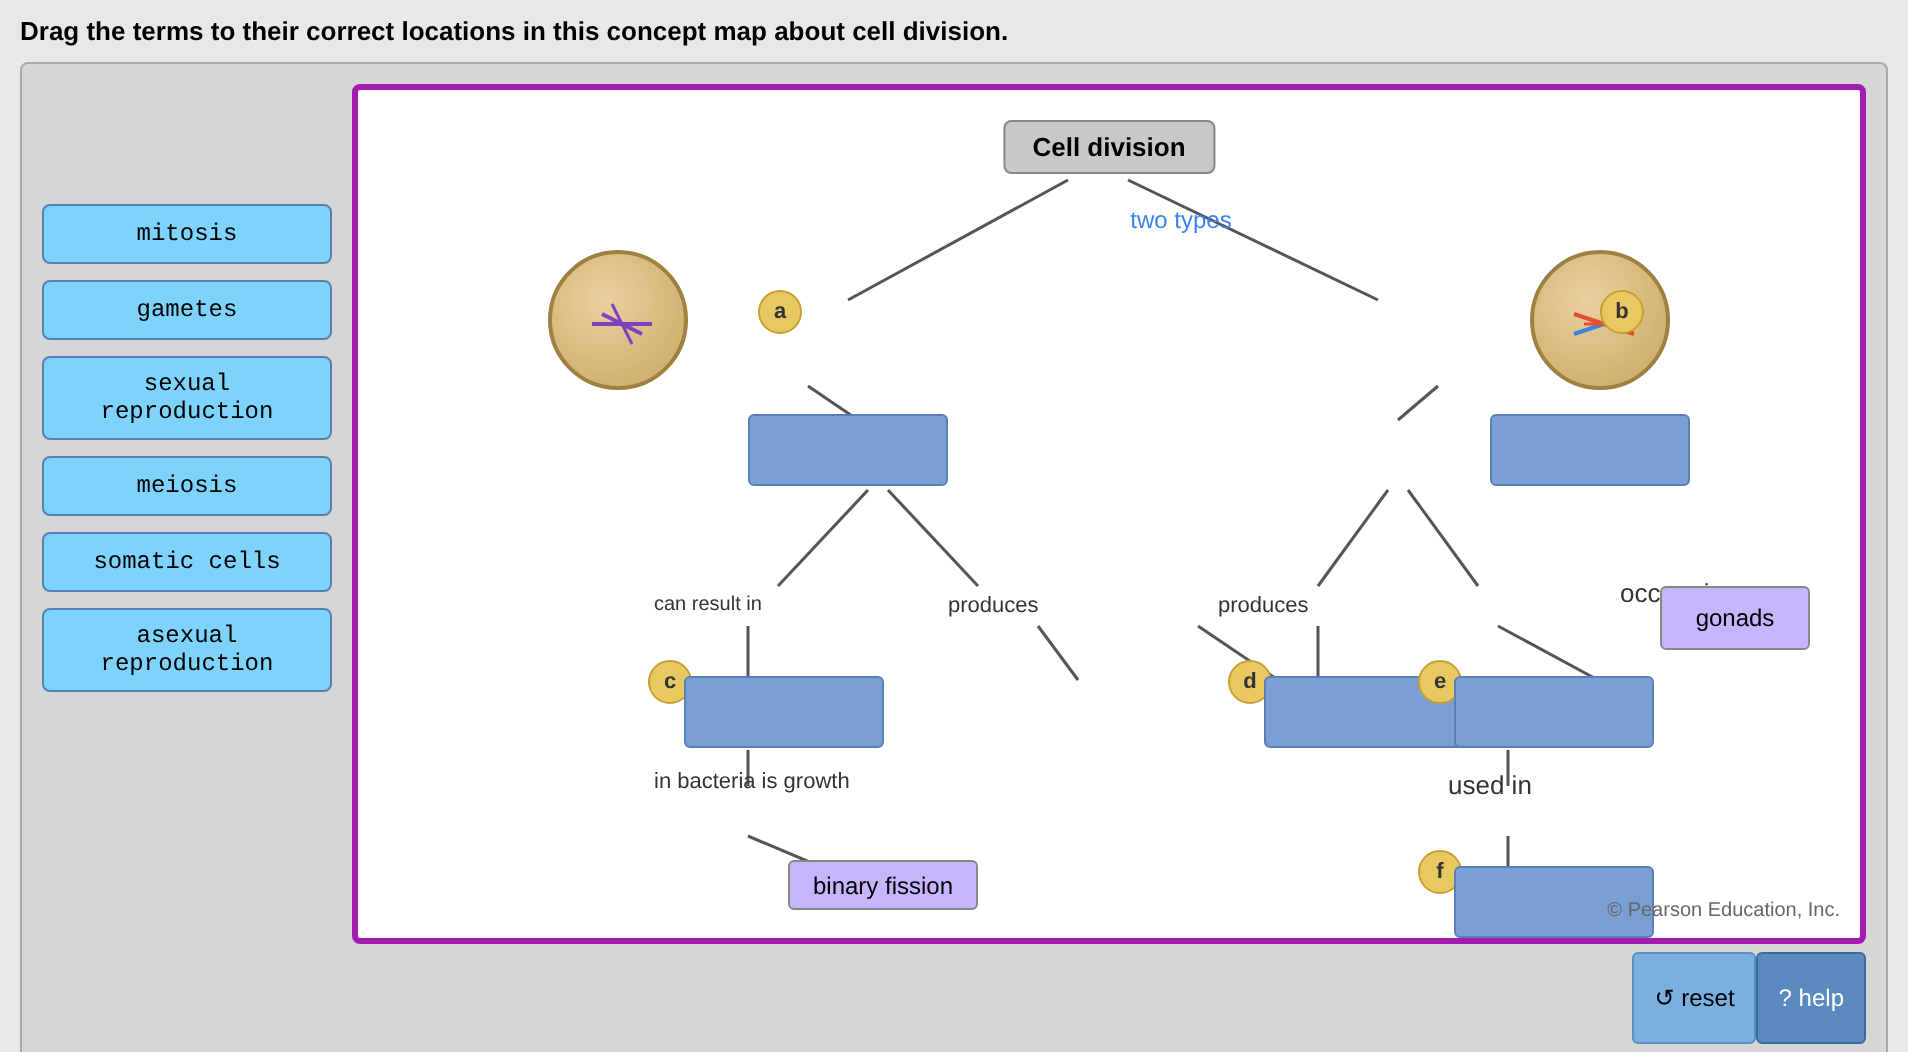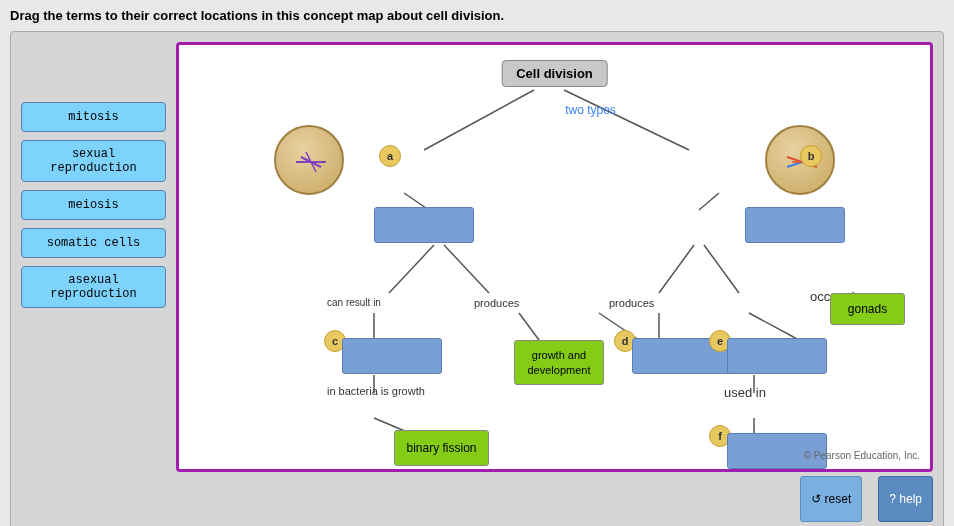--- a/index.html
+++ b/index.html
@@ -100,21 +100,21 @@
       background: #7a9fd4;
       border: 1px solid #5a7fb4;
       border-radius: 3px;
       width: 100px;
       height: 36px;
     }
 
     
     .static-box {
       position: absolute;
-      background: #84cc16;
+      background: #c4b5fd;
       border: 1px solid #888;
       border-radius: 3px;
       text-align: center;
       display: flex;
       align-items: center;
       justify-content: center;
       font-size: 12px;
       padding: 4px;
     }
 
@@ -162,21 +162,21 @@
       width: 100%;
       height: 100%;
       pointer-events: none;
     }
 
     
     .bottom-bar {
       display: flex;
       justify-content: flex-end;
       padding: 4px 0 0 0;
-      gap: 16px;
+      gap: 0;
     }
 
     .reset-btn {
       background: #7ab0e0;
       border: 1px solid #5a90c0;
       border-radius: 3px;
       padding: 3px 10px;
       font-size: 12px;
       cursor: pointer;
       color: #000;
@@ -216,20 +216,21 @@
 <body>
 
 <div class="page-wrapper">
   <div class="instructions">Drag the terms to their correct locations in this concept map about cell division.</div>
 
   <div class="main-container">
     <div class="content-area">
 
       <div class="terms-sidebar">
         <div class="term-button">mitosis</div>
+        <div class="term-button">gametes</div>
         <div class="term-button" style="white-space: pre-line;">sexual
 reproduction</div>
         <div class="term-button">meiosis</div>
         <div class="term-button">somatic cells</div>
         <div class="term-button" style="white-space: pre-line;">asexual
 reproduction</div>
       </div>
 
       <div class="concept-map">
         <svg class="map-svg">
@@ -300,36 +301,34 @@
         <div style="position:absolute; top:252px; left:295px; font-size:11px; color:#333;">produces</div>
 
         <div style="position:absolute; top:252px; left:430px; font-size:11px; color:#333;">produces</div>
 
         <div style="position:absolute; top:244px; right:68px; font-size:13px; color:#333;">occurs in</div>
 
         <div class="circle-label" style="top:285px; left:145px;">c</div>
 
         <div class="answer-box" style="top:293px; left:163px;"></div>
 
-        <div class="static-box" style="top:295px; left:335px; width:90px; height:45px; font-size:11px; line-height:1.3;">growth and
-development</div>
 
         <div class="circle-label" style="top:285px; left:435px;">d</div>
 
         <div class="answer-box" style="top:293px; left:453px;"></div>
 
         <div class="circle-label" style="top:285px; left:530px;">e</div>
 
         <div class="answer-box" style="top:293px; left:548px;"></div>
 
         <div class="static-box" style="top:248px; right:25px; width:75px; height:32px;">gonads</div>
 
         <div style="position:absolute; top:340px; left:148px; font-size:11px; color:#333; white-space:nowrap;">in bacteria is growth</div>
 
-        <div class="static-box" style="top:385px; left:215px; width:95px; height:36px;">binary fission</div>
+        <div class="static-box" style="top:385px; left:215px; width:95px; height:25px;">binary fission</div>
 
         <div style="position:absolute; top:340px; left:545px; font-size:13px; color:#333;">used in</div>
 
         <div class="circle-label" style="top:380px; left:530px;">f</div>
 
         <div class="answer-box" style="top:388px; left:548px;"></div>
 
         <div class="copyright">© Pearson Education, Inc.</div>
       </div>
     </div>

